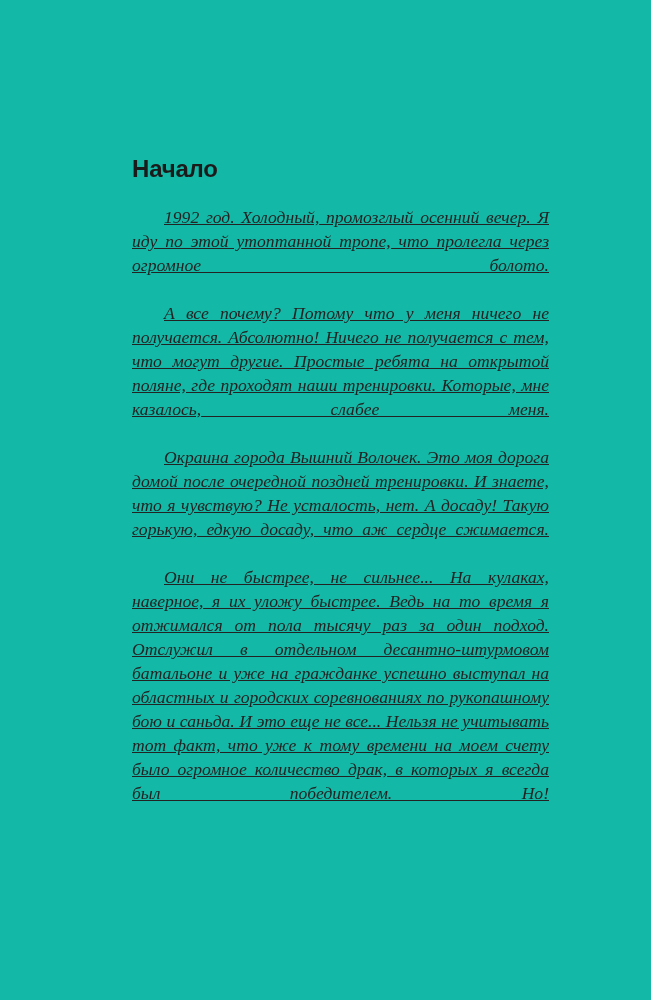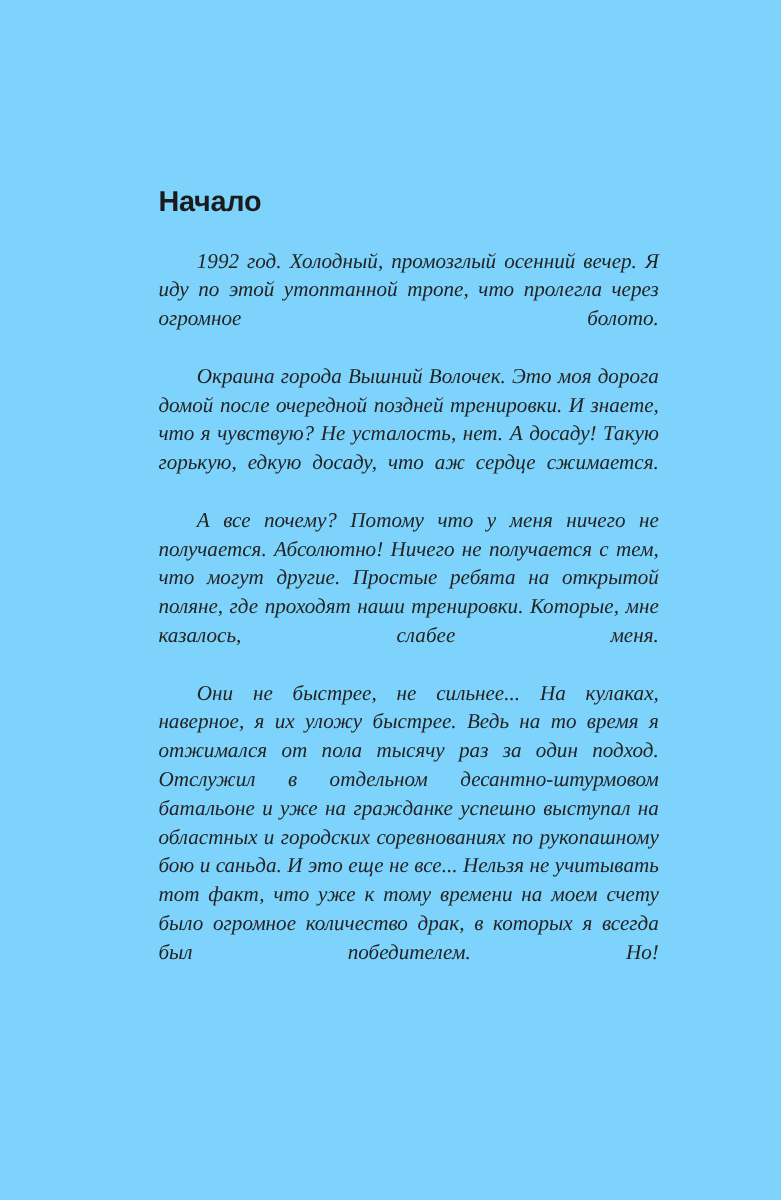--- a/index.html
+++ b/index.html
@@ -5,21 +5,21 @@
   html, body {
     margin: 0;
     padding: 0;
     background: #ffffff;
   }
 
   .page {
     position: relative;
     width: 651px;
     height: 1000px;
-    background: #7dd3fc;
+    background: #14b8a6;
     overflow: hidden;
     box-sizing: border-box;
   }
 
   .text-column {
     position: absolute;
     left: 132px;
     top: 155px;
     width: 417px;
   }
@@ -39,20 +39,21 @@
     font-family: "Liberation Serif", serif;
     font-style: italic;
     font-size: 17.6px;
     line-height: 24px;
     color: #232323;
     text-align: justify;
     text-justify: inter-word;
     margin: 0;
     padding: 0;
     hyphens: manual;
+    text-decoration: underline;
   }
 
   .body-text + .body-text {
     margin-top: 0;
   }
 
   .body-text {
     text-indent: 32px;
   }
 
@@ -66,21 +67,21 @@
 </head>
 <body>
 
 <div class="page">
   <div class="text-column">
 
     <h1 class="chapter-title">Начало</h1>
 
     <p class="body-text">1992 год. Холодный, промозглый осенний вечер. Я иду по этой утоптанной тропе, что пролегла через огромное болото.</p>
 
+    <p class="body-text">А все почему? Потому что у меня ничего не получается. Абсолютно! Ничего не получается с тем, что могут другие. Простые ребята на открытой поляне, где проходят наши тренировки. Которые, мне казалось, слабее меня.</p>
+
     <p class="body-text">Окраина города Вышний Волочек. Это моя дорога домой после очередной поздней тренировки. И знаете, что я чувствую? Не усталость, нет. А досаду! Такую горькую, едкую досаду, что аж сердце сжимается.</p>
-
-    <p class="body-text">А все почему? Потому что у меня ничего не получается. Абсолютно! Ничего не получается с тем, что могут другие. Простые ребята на открытой поляне, где проходят наши тренировки. Которые, мне казалось, слабее меня.</p>
 
     <p class="body-text">Они не быстрее, не сильнее... На кулаках, наверное, я их уложу быстрее. Ведь на то время я отжимался от пола тысячу раз за один подход. Отслужил в отдельном десантно-штурмовом батальоне и уже на гражданке успешно выступал на областных и городских соревнованиях по рукопашному бою и саньда. И это еще не все... Нельзя не учитывать тот факт, что уже к тому времени на моем счету было огромное количество драк, в которых я всегда был победителем. Но!</p>
 
 
   </div>
 </div>
 
 </body></html>

